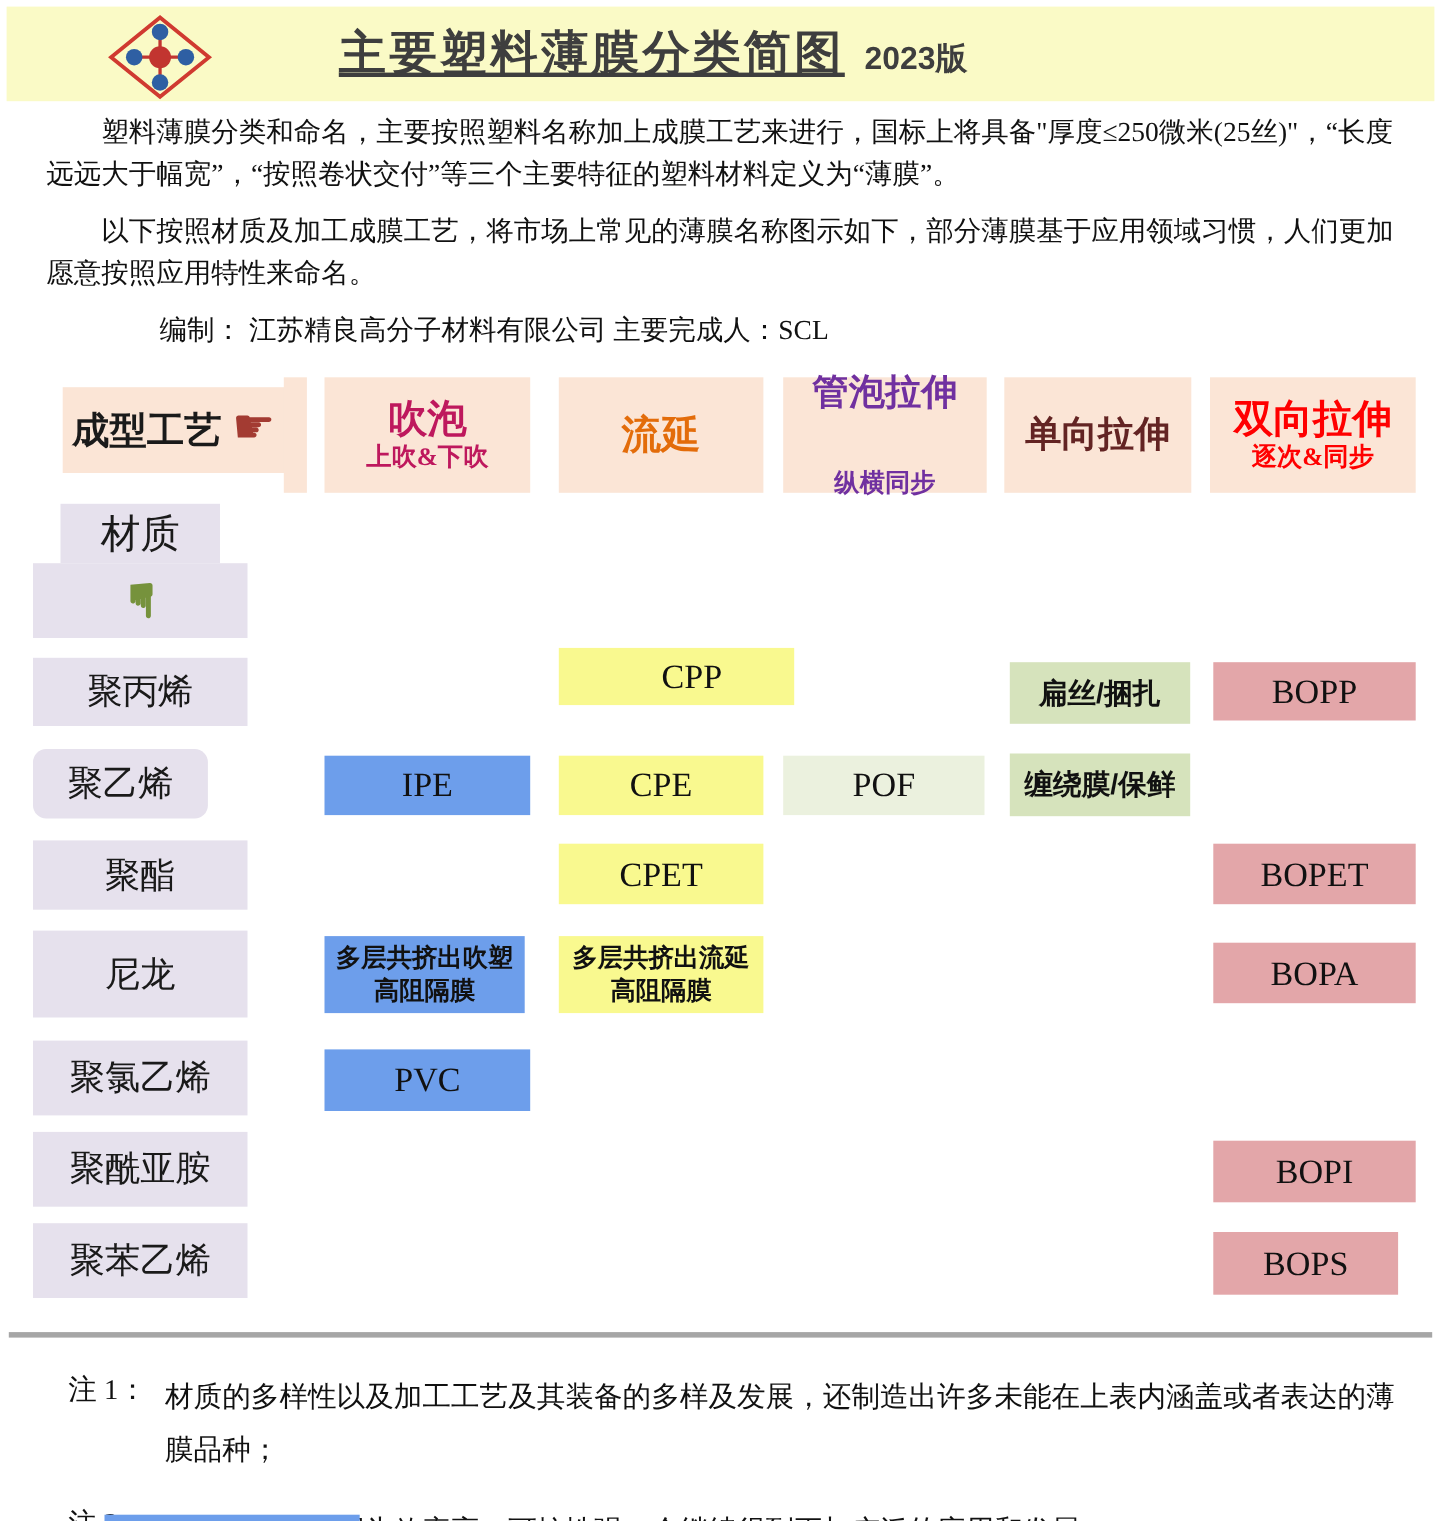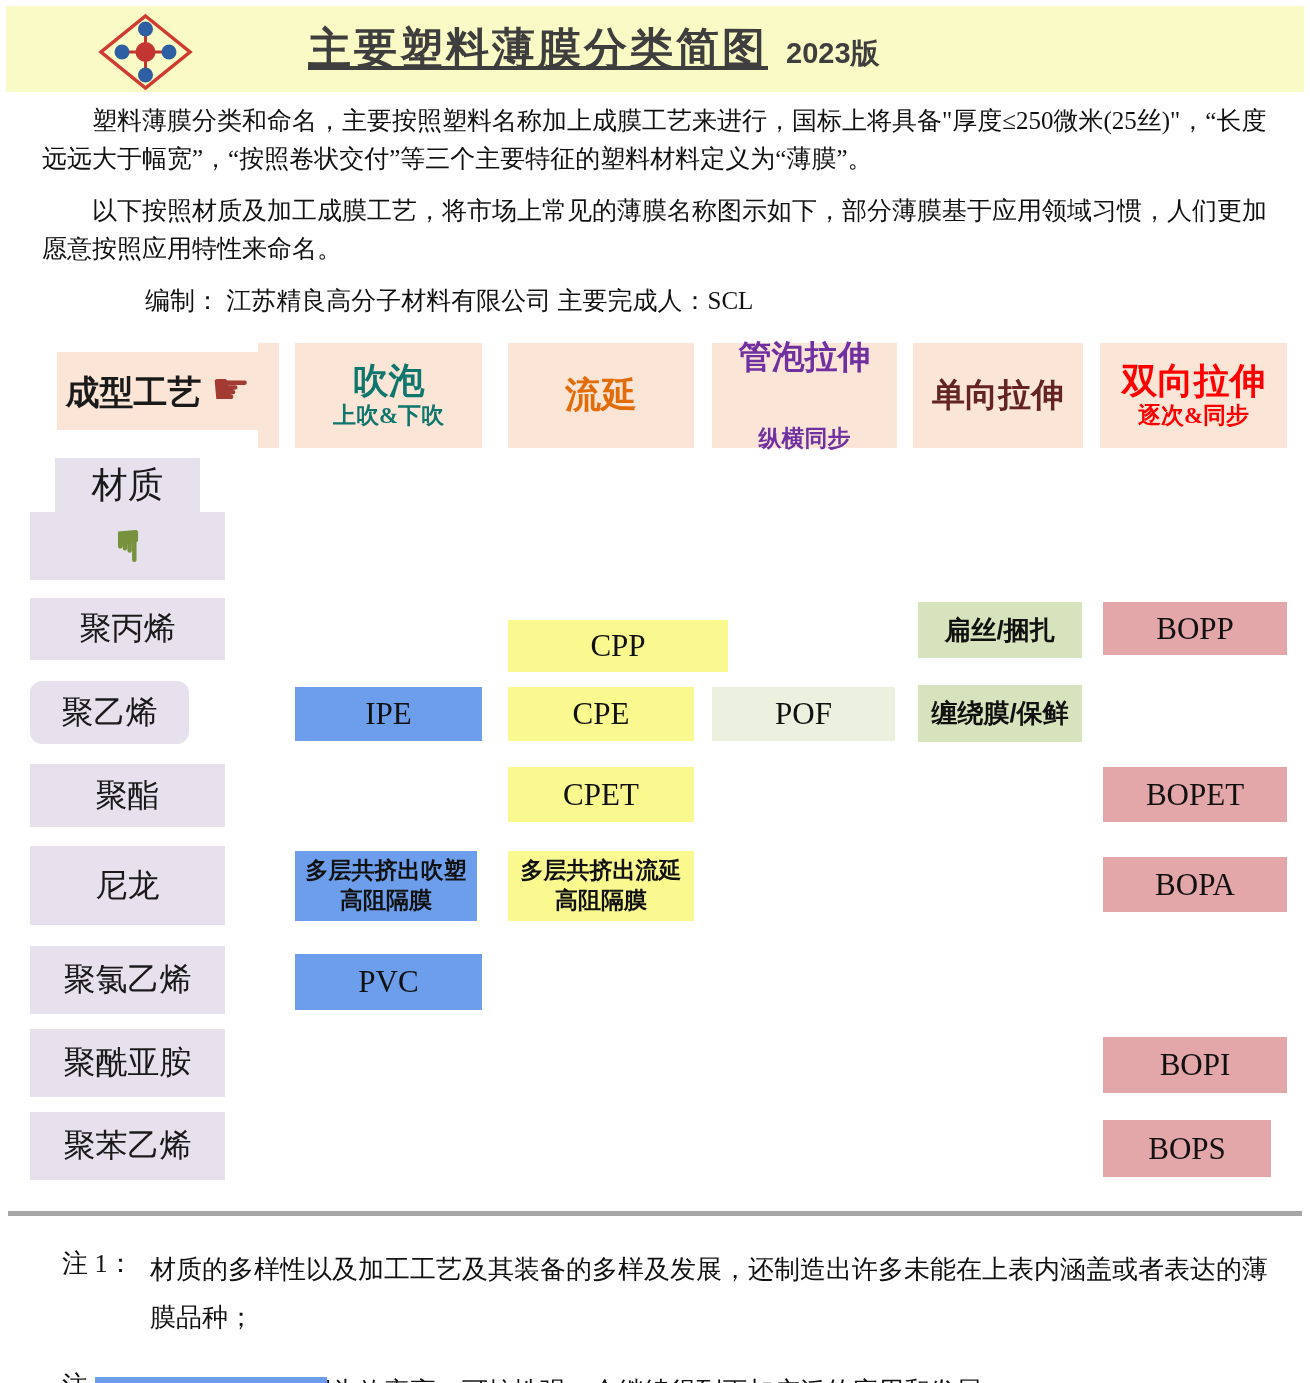--- a/index.html
+++ b/index.html
@@ -30,21 +30,21 @@
   .blue{background:#6D9EEB;}
 
   .axis-proc{flex-direction:row;gap:10px;font-family:"Liberation Sans", sans-serif;
              font-size:34px;font-weight:bold;color:#1a1a1a;}
   .hand{font-family:"DejaVu Sans", sans-serif;font-size:44px;line-height:1;}
   .hand-right{color:#A33B32;}
   .hand-down{color:#76923C;display:inline-block;transform:rotate(90deg);}
 
   .proc-label{font-size:36px;font-weight:bold;line-height:1.15;}
   .proc-sub{font-size:23px;font-weight:bold;line-height:1.2;}
-  .pc0{color:#0f766e;} .pc1{color:#E36C0A;} .pc2{color:#7030A0;} .pc3{color:#632423;} .pc4{color:#FF0000;}
+  .pc0{color:#be185d;} .pc1{color:#E36C0A;} .pc2{color:#7030A0;} .pc3{color:#632423;} .pc4{color:#FF0000;}
 
   .mat-axis{font-size:36px;color:#1a1a1a;}
   .mat{font-size:32px;color:#1a1a1a;}
 
   .cell-latin{font-size:31px;color:#111;}
   .cell-cjk{font-family:"Liberation Sans", sans-serif;font-size:26px;font-weight:bold;color:#111;}
   .cell-multi{font-family:"Liberation Sans", sans-serif;font-size:23px;font-weight:bold;
               line-height:1.3;white-space:pre-line;color:#111;}
 
   .divider{position:absolute;left:8px;top:1211px;width:1294px;height:5px;background:#A6A6A6;}
@@ -135,21 +135,21 @@
   <div class="box lav mat" style="left:30px;top:946px;width:195px;height:68px;">
       <span>聚氯乙烯</span>
     </div>
   <div class="box lav mat" style="left:30px;top:1029px;width:195px;height:68px;">
       <span>聚酰亚胺</span>
     </div>
   <div class="box lav mat" style="left:30px;top:1112px;width:195px;height:68px;">
       <span>聚苯乙烯</span>
     </div>
 
-  <div class="box yellow cell-latin" style="left:508px;top:620px;width:220px;height:52px;">CPP</div>
+  <div class="box yellow cell-latin" style="left:508px;top:589px;width:186px;height:52px;padding-left:28px;">CPP</div>
   <div class="box green cell-cjk" style="left:918px;top:602px;width:164px;height:56px;">扁丝/捆扎</div>
   <div class="box pink cell-latin" style="left:1103px;top:602px;width:184px;height:53px;">BOPP</div>
 
   <div class="box blue cell-latin" style="left:295px;top:687px;width:187px;height:54px;">IPE</div>
   <div class="box yellow cell-latin" style="left:508px;top:687px;width:186px;height:54px;">CPE</div>
   <div class="box palegreen cell-latin" style="left:712px;top:687px;width:183px;height:54px;">POF</div>
   <div class="box green cell-cjk" style="left:918px;top:685px;width:164px;height:57px;">缠绕膜/保鲜</div>
 
   <div class="box yellow cell-latin" style="left:508px;top:767px;width:186px;height:55px;">CPET</div>
   <div class="box pink cell-latin" style="left:1103px;top:767px;width:184px;height:55px;">BOPET</div>

